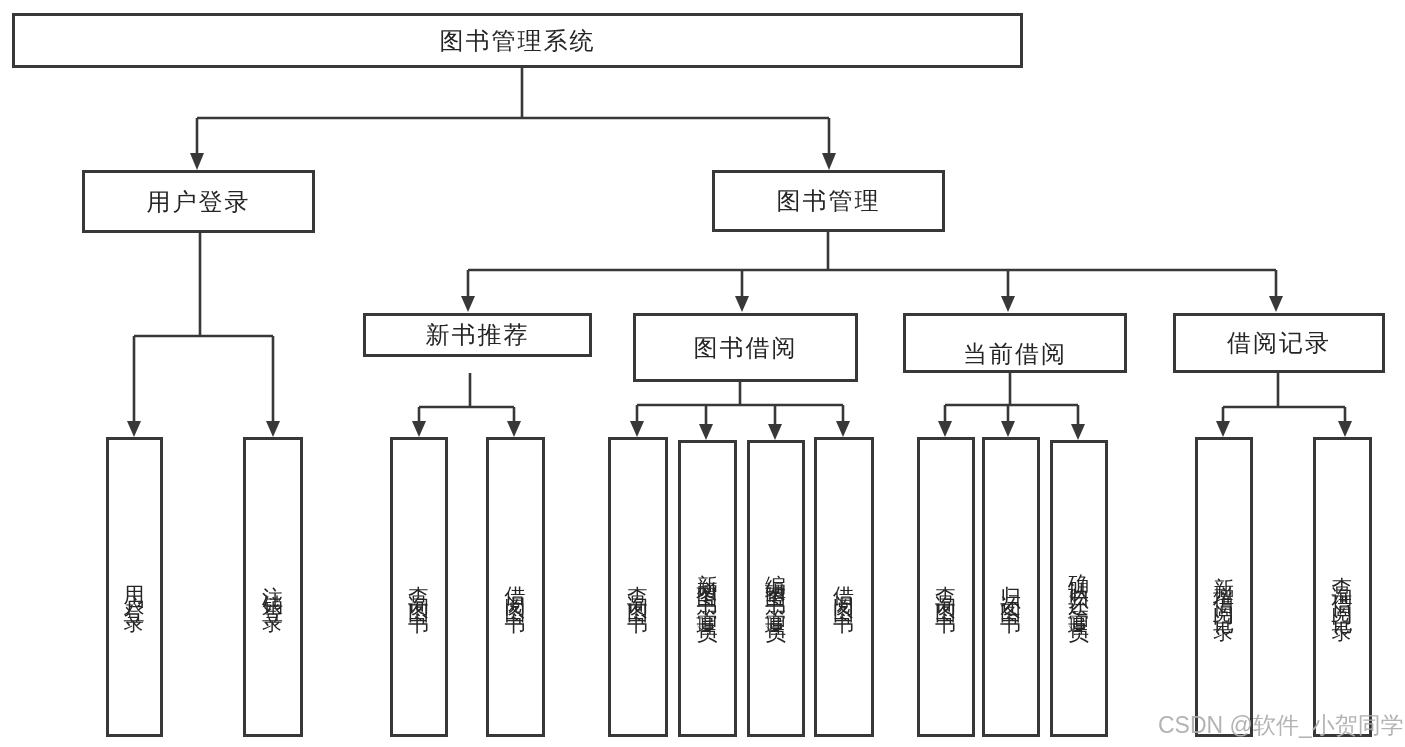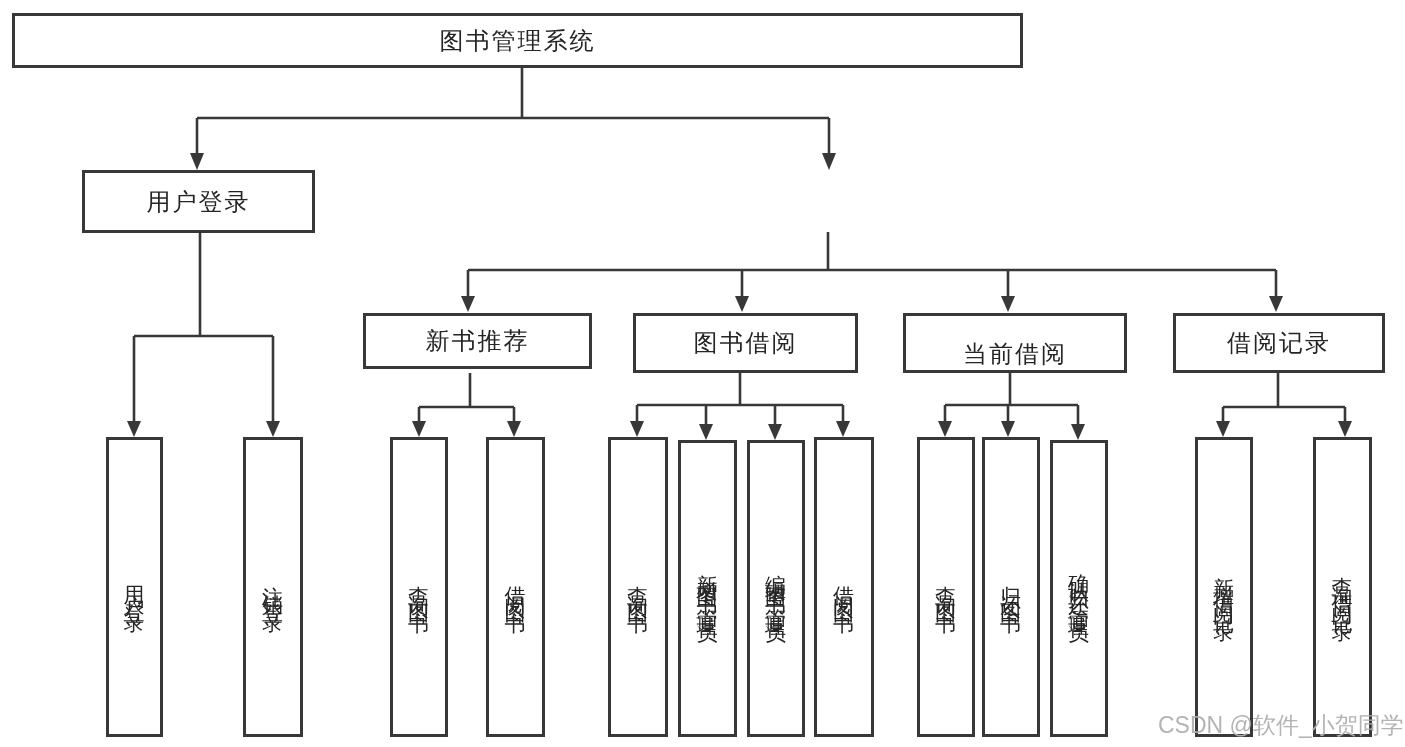--- a/index.html
+++ b/index.html
@@ -131,25 +131,28 @@
     </g>
   </svg>
 
   <div class="node" style="left:12px; top:13px; width:1011px; height:55px;">
     <span class="hlabel">图书管理系统</span>
   </div>
 
   <div class="node" style="left:82px; top:170px; width:233px; height:63px;">
     <span class="hlabel">用户登录</span>
   </div>
-
-  <div class="node" style="left:363px; top:313px; width:229px; height:56px;">
+  <div class="node" style="left:712px; top:170px; width:233px; height:62px;">
+    <span class="hlabel">图书管理</span>
+  </div>
+
+  <div class="node" style="left:363px; top:313px; width:229px; height:44px;">
     <span class="hlabel">新书推荐</span>
   </div>
-  <div class="node" style="left:633px; top:313px; width:225px; height:60px;">
+  <div class="node" style="left:633px; top:313px; width:225px; height:69px;">
     <span class="hlabel">图书借阅</span>
   </div>
   <div class="node" style="left:903px; top:313px; width:224px; height:60px;align-items:flex-end;">
     <span class="hlabel">当前借阅</span>
   </div>
   <div class="node" style="left:1173px; top:313px; width:212px; height:60px;">
     <span class="hlabel">借阅记录</span>
   </div>
 
   <div class="node vbox" style="left:106px; top:437px; width:57px; height:300px;">

